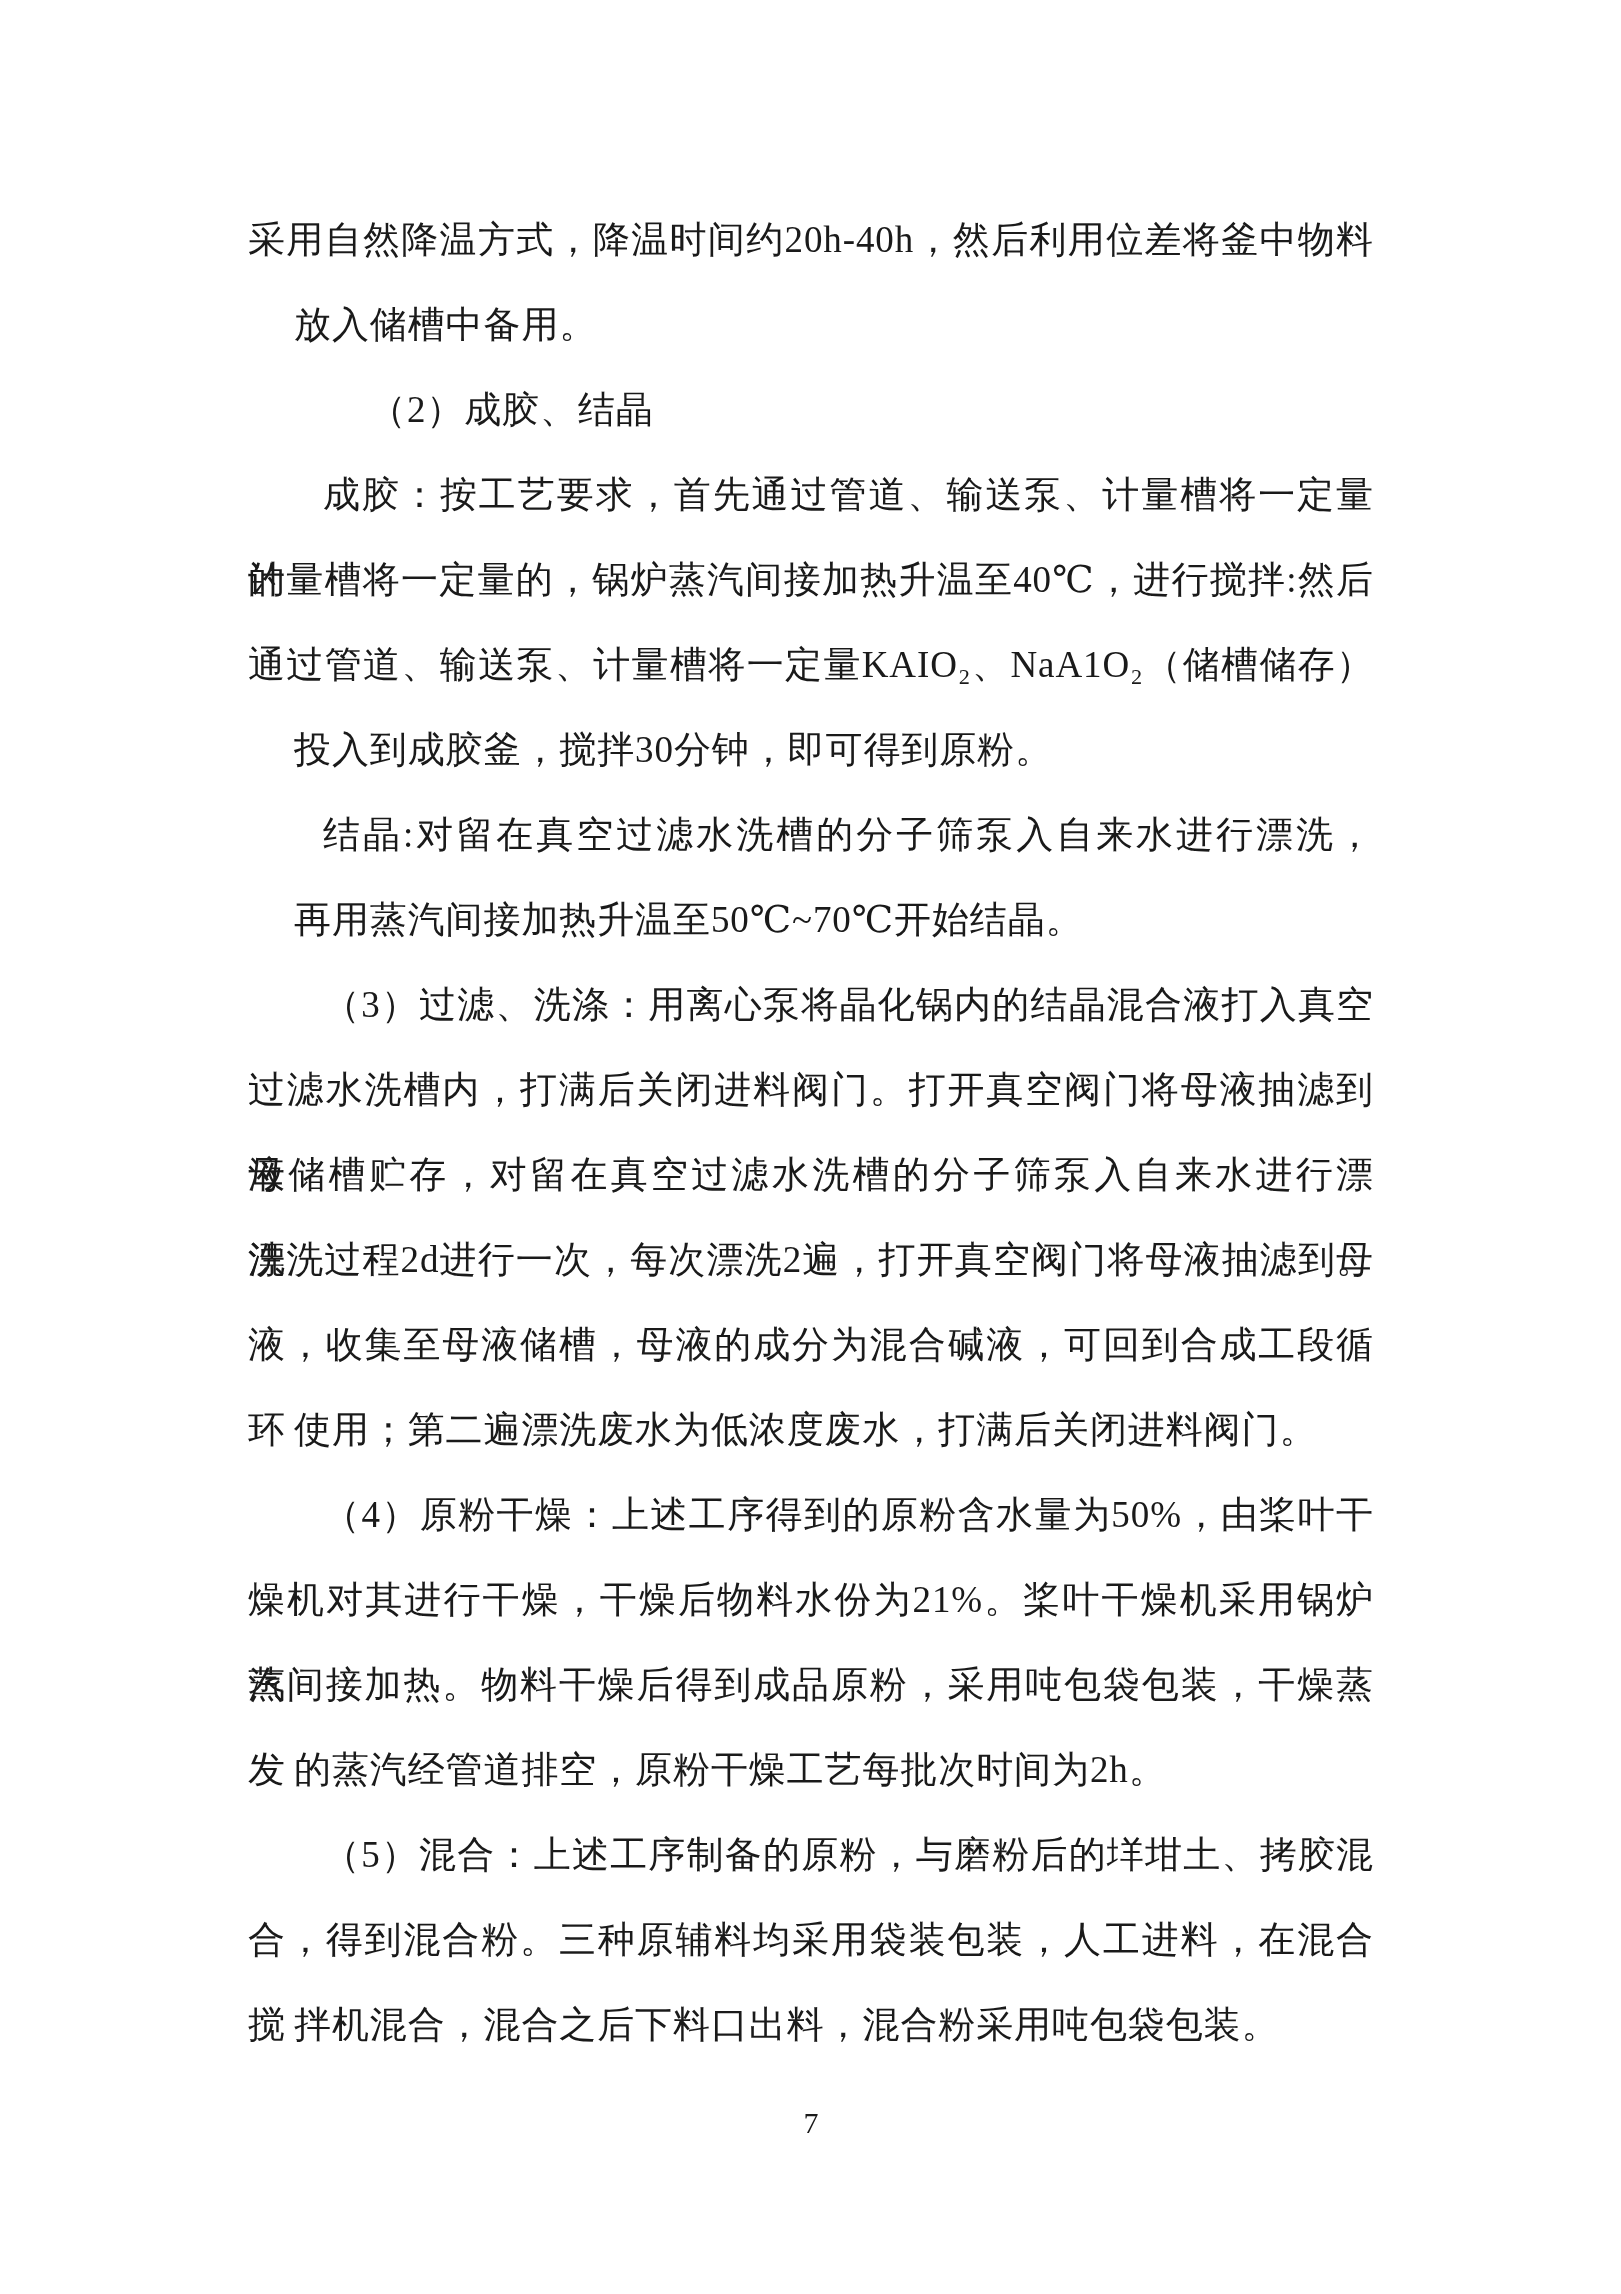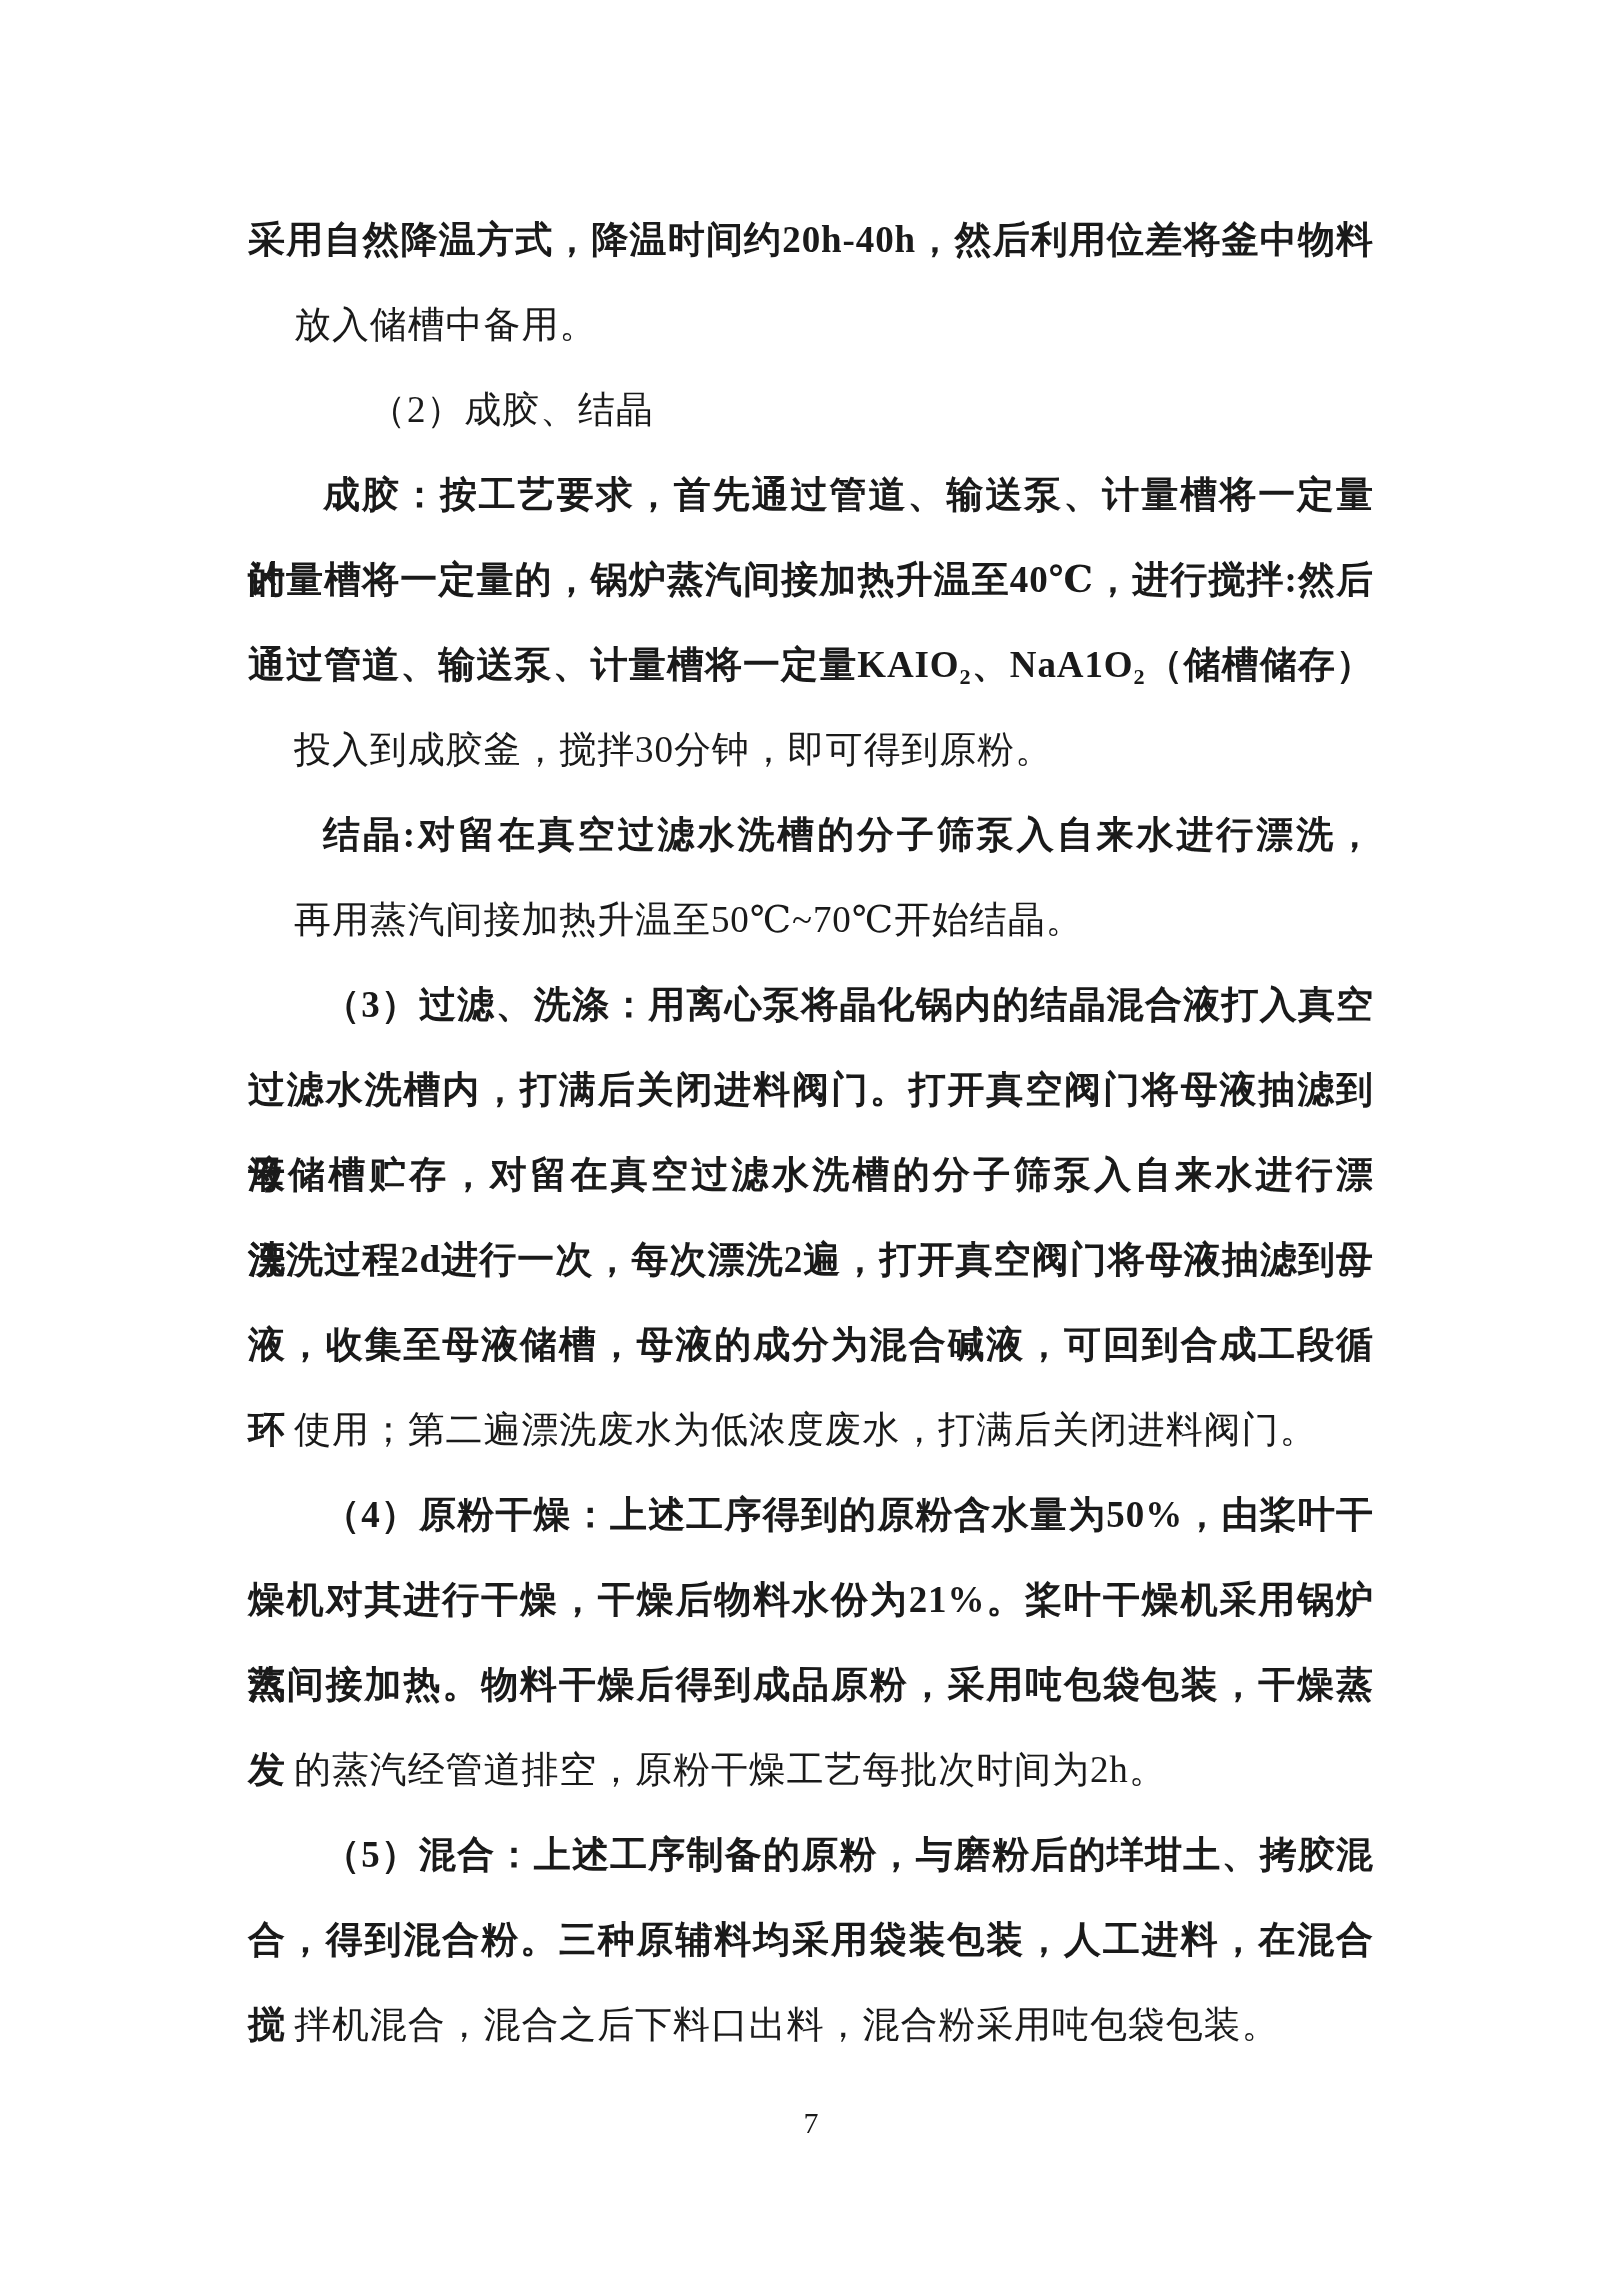--- a/index.html
+++ b/index.html
@@ -27,21 +27,20 @@
     line-height: 85px;
     font-size: 37px;
     letter-spacing: 0.9px;
     white-space: nowrap;
   }
   
   .j {
     white-space: normal;
     text-align: justify;
     text-align-last: justify;
-    font-weight: bold;
   }
   
   .e {
     text-align: left;
     margin-left: 46px;
   }
   
   .ind {
     text-indent: 75px;
   }

